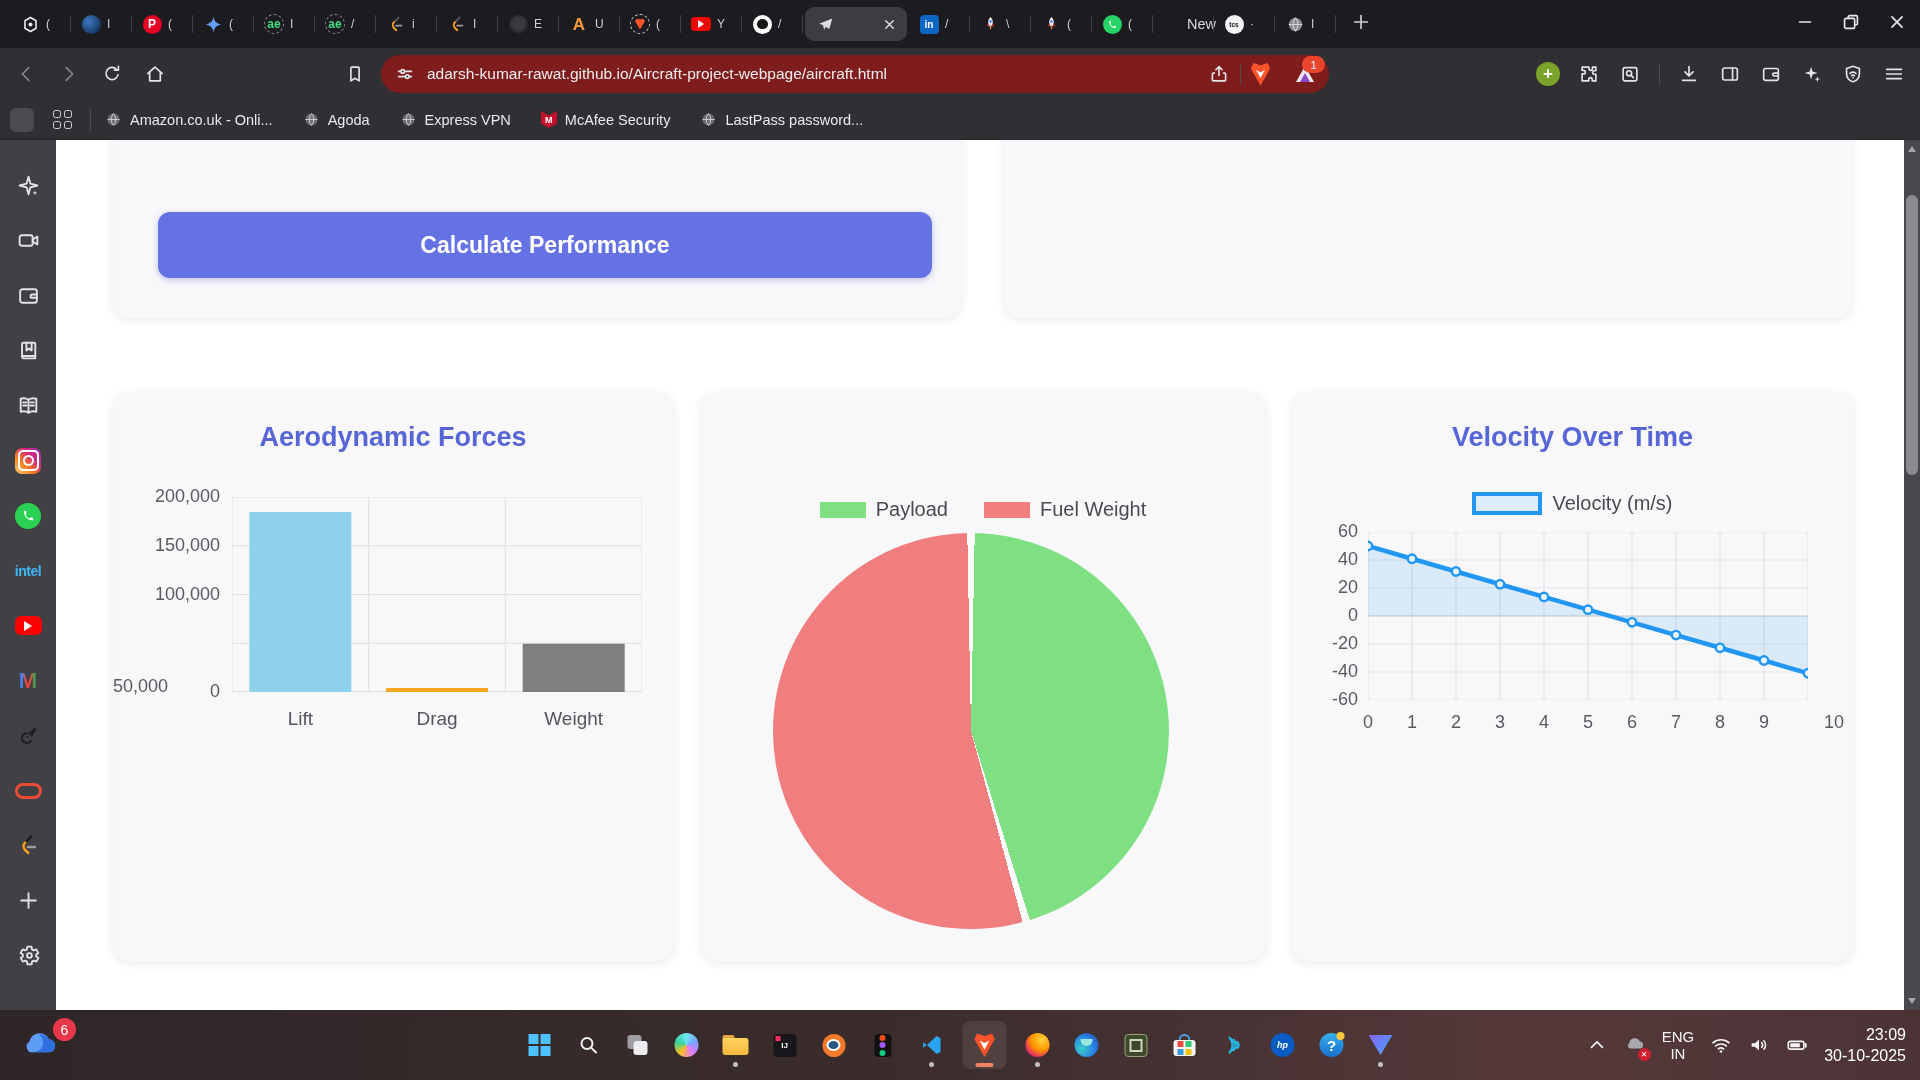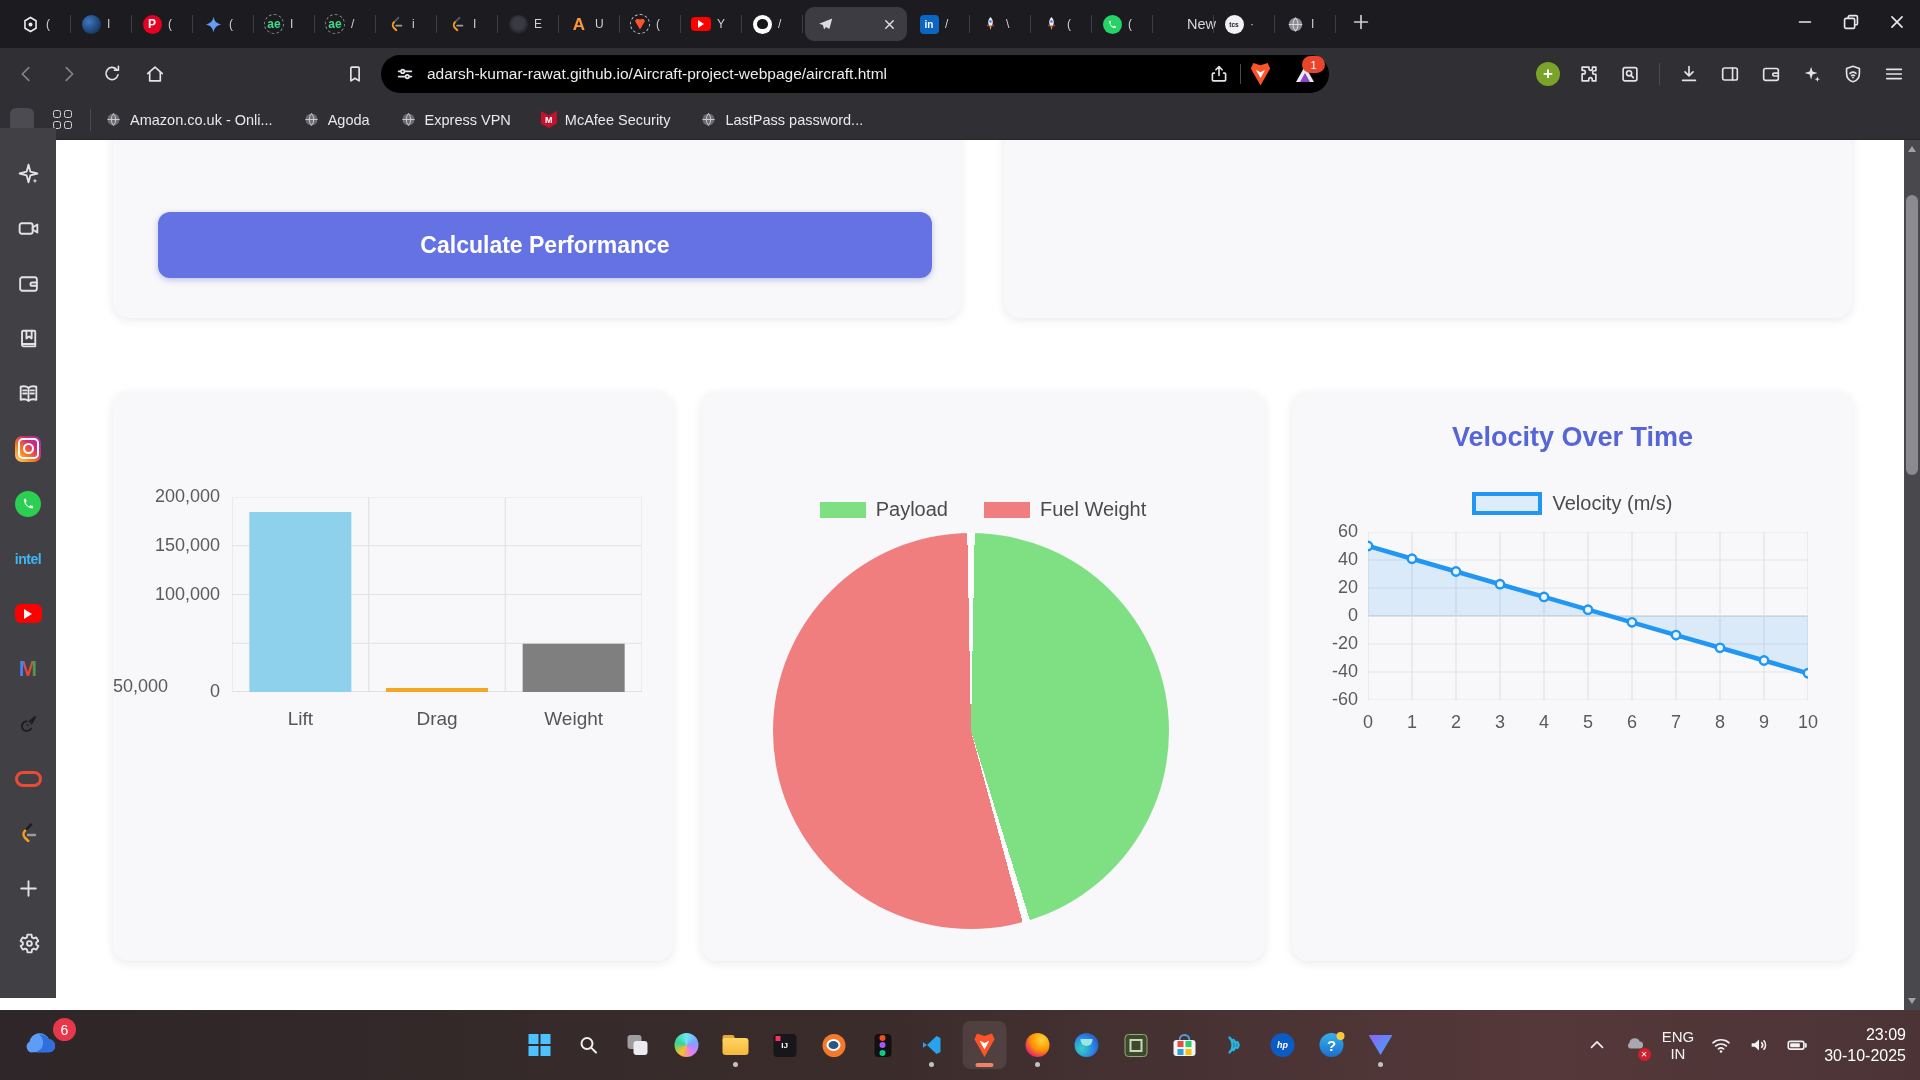--- a/index.html
+++ b/index.html
@@ -34,21 +34,21 @@
   .newtab-btn{margin-left:14px;color:#d0d0d4;display:flex;cursor:pointer;}
   .wincontrols{position:absolute;right:0;top:0;height:48px;display:flex;}
   .winbtn{width:46px;height:48px;display:flex;align-items:center;justify-content:center;color:#e8e8ea;cursor:pointer;}
 
   
   .toolbar{position:absolute;left:0;top:48px;width:1920px;height:52px;background:#2f2f34;display:flex;align-items:center;padding:0 14px;box-sizing:border-box;}
   .tbi{display:flex;align-items:center;justify-content:center;width:24px;height:24px;color:#e4e4e8;cursor:pointer;flex:none;}
   .tbi.dim{color:#85858b;}
   .navgroup{display:flex;gap:19px;align-items:center;}
   .sp1{width:176px;flex:none;}
-  .urlbar{width:948px;height:38px;background:#000000;border-radius:19px;display:flex;align-items:center;padding:0 12px;box-sizing:border-box;margin-left:14px;flex:none;}
+  .urlbar{width:948px;height:38px;background:#7f1d1d;border-radius:19px;display:flex;align-items:center;padding:0 12px;box-sizing:border-box;margin-left:14px;flex:none;}
   .urltext{color:#ececef;font-size:15.5px;margin-left:10px;flex:1;white-space:nowrap;overflow:hidden;}
   .urlsep{width:1px;height:20px;background:#4a4a50;margin:0 9px;}
   .rewards{position:relative;width:24px;height:24px;display:flex;align-items:center;justify-content:center;}
   .rew-tri{width:0;height:0;border-left:9px solid transparent;border-right:9px solid transparent;border-bottom:16px solid #ece9f1;position:relative;}
   .rew-tri::after{content:"";position:absolute;left:-5px;top:7px;width:0;height:0;border-left:5px solid transparent;border-right:5px solid transparent;border-bottom:9px solid #8a48c9;}
   .badge{position:absolute;top:-6px;right:-8px;min-width:17px;height:17px;border-radius:9px;background:#e8452c;color:#fff;font-size:11px;display:flex;align-items:center;justify-content:center;padding:0 3px;}
   .spflex{flex:1;}
   .rightcluster{display:flex;gap:17px;align-items:center;}
   .greenplus{width:24px;height:24px;border-radius:50%;background:#7aa32a;color:#fff;display:flex;align-items:center;justify-content:center;font-size:17px;font-weight:bold;}
   .vsep{width:1px;height:22px;background:#4a4a50;}
@@ -60,21 +60,21 @@
   .bm-square{width:24px;height:24px;border-radius:6px;background:#4b4b51;flex:none;}
   .bm-grid{width:24px;height:24px;margin-left:16px;display:grid;grid-template-columns:8px 8px;grid-gap:3px;place-content:center;flex:none;}
   .bm-grid span{width:8px;height:8px;border:1.7px solid #d6d6da;border-radius:2.5px;box-sizing:border-box;}
   .bm-sep{width:1px;height:22px;background:#4a4a50;margin:0 14px 0 16px;}
   .bmitem{display:flex;align-items:center;gap:8px;margin-right:30px;cursor:pointer;}
   .bmitem .lbl{color:#e9e9ec;font-size:14.5px;white-space:nowrap;}
   .bm-globe{color:#b9b9bf;display:flex;}
   .bm-mcafee{width:16px;height:17px;background:#c8102e;clip-path:polygon(0 0,50% 26%,100% 0,100% 74%,50% 100%,0 74%);display:flex;align-items:center;justify-content:center;color:#fff;font-size:9px;font-weight:bold;}
 
   
-  .sidebar{position:absolute;left:0;top:128px;width:56px;height:870px;background:#404045;display:flex;flex-direction:column;align-items:center;padding-top:32px;box-sizing:border-box;gap:28px;}
+  .sidebar{position:absolute;left:0;top:140px;width:56px;height:870px;background:#404045;display:flex;flex-direction:column;align-items:center;padding-top:32px;box-sizing:border-box;gap:28px;}
   .sb-ico{width:27px;height:27px;display:flex;align-items:center;justify-content:center;color:#e3e3e7;cursor:pointer;flex:none;}
   .sb-ig{width:26px;height:26px;border-radius:7px;background:linear-gradient(45deg,#feda75,#fa7e1e 35%,#d62976 65%,#962fbf);display:flex;align-items:center;justify-content:center;}
   .sb-ig span{width:17px;height:17px;border:2px solid #fff;border-radius:5px;display:flex;align-items:center;justify-content:center;}
   .sb-ig span::after{content:"";width:7px;height:7px;border:2px solid #fff;border-radius:50%;}
   .sb-wa{width:26px;height:26px;border-radius:50%;background:#2bd052;display:flex;align-items:center;justify-content:center;}
   .sb-intel{color:#3fb6f5;font-size:14px;font-weight:bold;letter-spacing:-0.5px;}
   .sb-yt{width:27px;height:19px;border-radius:6px;background:#f00;display:flex;align-items:center;justify-content:center;}
   .sb-yt span{width:0;height:0;border-left:8px solid #fff;border-top:5px solid transparent;border-bottom:5px solid transparent;}
   .sb-gmail{font-size:22px;font-weight:800;background:linear-gradient(90deg,#4285f4 15%,#ea4335 40%,#ea4335 60%,#34a853 90%);-webkit-background-clip:text;background-clip:text;color:transparent;line-height:1;}
   .sb-oracle{width:27px;height:16px;border:3.5px solid #ea4b35;border-radius:9px;box-sizing:border-box;}
@@ -590,20 +590,21 @@
       </div>
     </div>
 
   <div class="content">
     <div class="card" style="left:57px;top:-24px;width:848px;height:202px;">
       <div class="calcbtn" style="left:38px;top:96px;margin-left:7px;">Calculate Performance</div>
     </div>
     <div class="card" style="left:948px;top:-24px;width:848px;height:202px;"></div>
 
     <div class="card" id="card-bar" style="left:57px;top:252px;width:560px;height:569px;">
+      <div class="card-title">Aerodynamic Forces</div>
     <div style="position: absolute; left: 119px; top: 105px; width: 410px; height: 195px;"><svg width="410" height="195">
             <line x1="0" y1="195" x2="410" y2="195" stroke="#c6c6ca" stroke-width="1.2"></line>
             <line x1="0" y1="146.25" x2="410" y2="146.25" stroke="#e2e2e6" stroke-width="1.2"></line>
             <line x1="0" y1="97.5" x2="410" y2="97.5" stroke="#e2e2e6" stroke-width="1.2"></line>
             <line x1="0" y1="48.75" x2="410" y2="48.75" stroke="#e2e2e6" stroke-width="1.2"></line>
             <line x1="0" y1="0" x2="410" y2="0" stroke="#e2e2e6" stroke-width="1.2"></line>
             <line x1="0" y1="0" x2="0" y2="195" stroke="#e2e2e6" stroke-width="1.2"></line>
             <line x1="136.66666666666666" y1="0" x2="136.66666666666666" y2="195" stroke="#e2e2e6" stroke-width="1.2"></line>
             <line x1="273.3333333333333" y1="0" x2="273.3333333333333" y2="195" stroke="#e2e2e6" stroke-width="1.2"></line>
             <line x1="410" y1="0" x2="410" y2="195" stroke="#e2e2e6" stroke-width="1.2"></line>
@@ -680,21 +681,21 @@
         <div class="axis-lab" style="left: 61px; width: 30px; text-align: center; top: 320px;">0</div>
         <div class="axis-lab" style="left: 105px; width: 30px; text-align: center; top: 320px;">1</div>
         <div class="axis-lab" style="left: 149px; width: 30px; text-align: center; top: 320px;">2</div>
         <div class="axis-lab" style="left: 193px; width: 30px; text-align: center; top: 320px;">3</div>
         <div class="axis-lab" style="left: 237px; width: 30px; text-align: center; top: 320px;">4</div>
         <div class="axis-lab" style="left: 281px; width: 30px; text-align: center; top: 320px;">5</div>
         <div class="axis-lab" style="left: 325px; width: 30px; text-align: center; top: 320px;">6</div>
         <div class="axis-lab" style="left: 369px; width: 30px; text-align: center; top: 320px;">7</div>
         <div class="axis-lab" style="left: 413px; width: 30px; text-align: center; top: 320px;">8</div>
         <div class="axis-lab" style="left: 457px; width: 30px; text-align: center; top: 320px;">9</div>
-        <div class="axis-lab" style="left: 501px; width: 30px; text-align: center; top: 320px;">10</div>
+        <div class="axis-lab" style="left: 527px; width: 30px; text-align: center; top: 320px;">10</div>
       </div>
   </div>
 
   <div class="pagescroll">
     <div class="ps-arrow" style="top:6px;border-bottom:6px solid #a0a0a6;"></div>
     <div class="ps-thumb" style="top:55px;height:280px;"></div>
     <div class="ps-arrow" style="bottom:6px;border-top:6px solid #a0a0a6;"></div>
   </div>
 
   <div class="taskbar">

